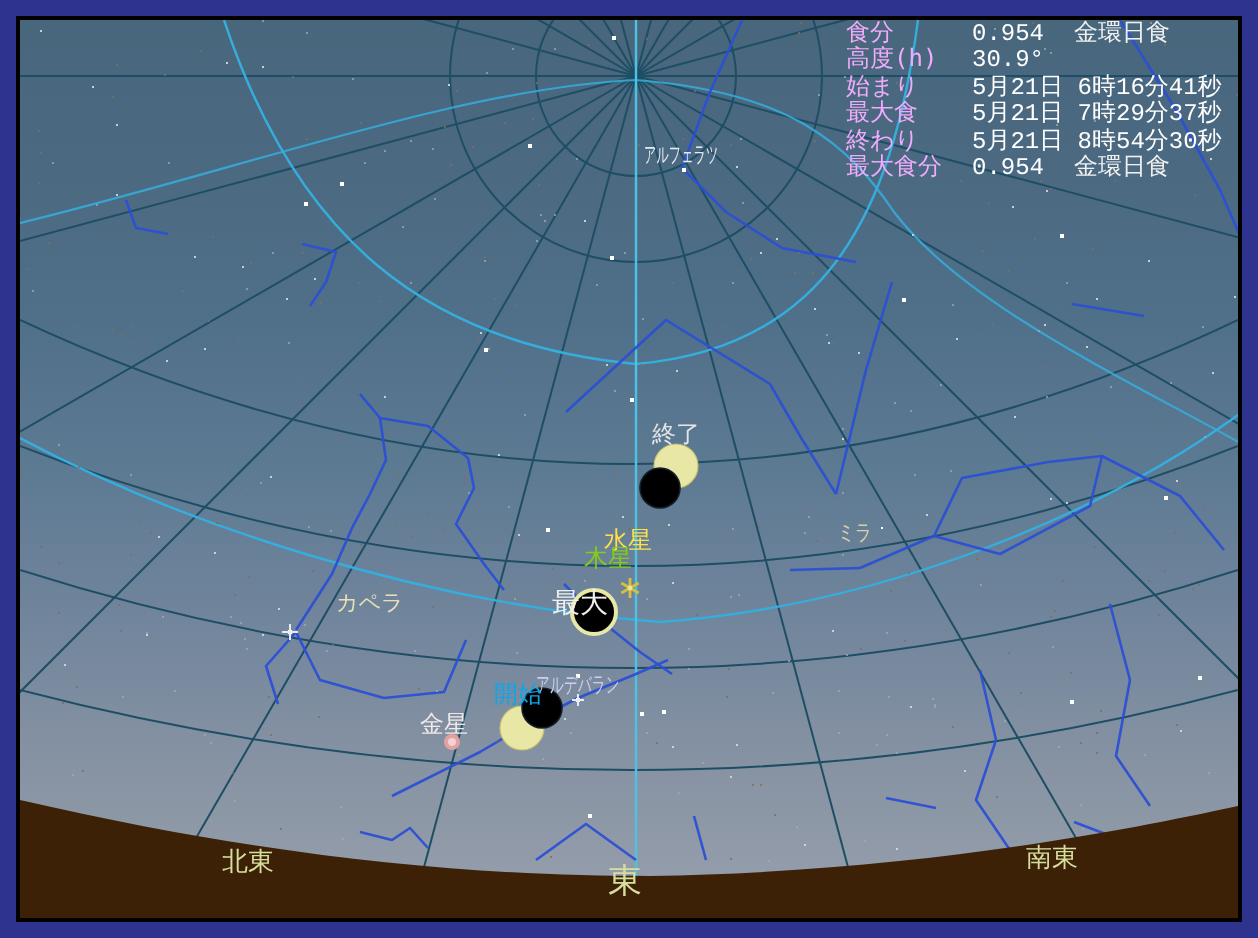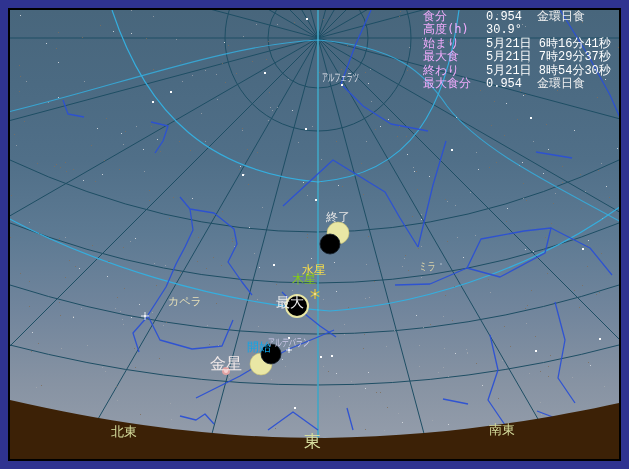--- a/index.html
+++ b/index.html
@@ -556,29 +556,29 @@
           </g>
         </g>
     </g>
   </svg>
 
   <div class="overlay" id="labels-overlay">
       <div class="sky-label" style="left: 322px; top: 72px; color: rgb(232, 232, 240); font-size: 11px; transform: scaleX(0.55);">アルフェラツ</div>
       <div class="sky-label" style="left: 419px; top: 261px; color: rgb(216, 208, 168); font-size: 11px; transform: scaleX(0.75);">ミラ</div>
       <div class="sky-label" style="left: 168px; top: 296px; color: rgb(232, 224, 184); font-size: 11px;">カペラ</div>
       <div class="sky-label" style="left: 268px; top: 337px; color: rgb(208, 204, 236); font-size: 11px; transform: scaleX(0.62);">アルデバラン</div>
-      <div class="sky-label" style="left: 210px; top: 356px; color: rgb(240, 232, 232); font-size: 16px;">金星</div>
+      <div class="sky-label" style="left: 210px; top: 356px; color: rgb(240, 232, 232); font-size: 12px;">金星</div>
       <div class="sky-label" style="left: 302px; top: 264px; color: #fde047; font-size: 12px;">水星</div>
       <div class="sky-label" style="left: 292px; top: 273px; color: #84cc16; font-size: 12px;">木星</div>
       <div class="sky-label" style="left: 276px; top: 281px; color: rgb(240, 240, 240); font-size: 14px; margin-top: 14px;">最大</div>
       <div class="sky-label" style="left: 326px; top: 211px; color: #e5e5e5; font-size: 12px;">終了</div>
       <div class="sky-label" style="left: 247px; top: 341px; color: #0ea5e9; font-size: 12px;">開始</div>
       <div class="sky-label" style="left: 111px; top: 425px; color: rgb(214, 222, 158); font-size: 13px;">北東</div>
       <div class="sky-label" style="left: 304px; top: 433px; color: rgb(214, 222, 158); font-size: 17px;">東</div>
-      <div class="sky-label" style="left: 489px; top: 423px; color: rgb(214, 222, 158); font-size: 13px;">南東</div>
+      <div class="sky-label" style="left: 513px; top: 423px; color: rgb(214, 222, 158); font-size: 13px;">南東</div>
     </div>
 
   <div id="info-panel">
     <div class="info-row">
       <span class="info-label">食分</span><span class="info-value">0.954</span><span class="info-extra">金環日食</span>
     </div>
     <div class="info-row">
       <span class="info-label">高度(h)</span><span class="info-value">30.9°</span><span class="info-extra"></span>
     </div>
     <div class="info-row">

